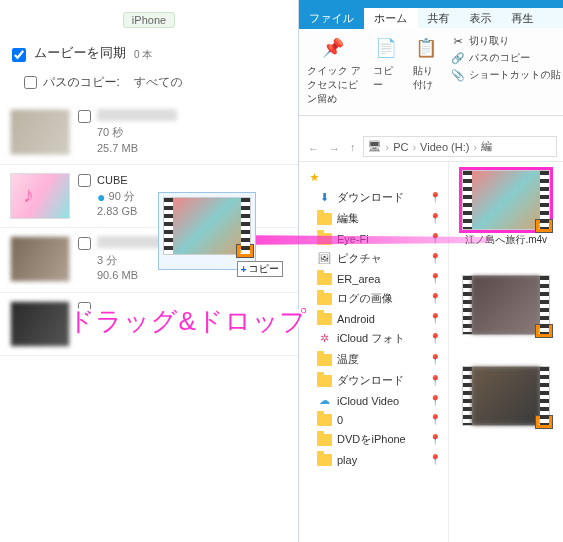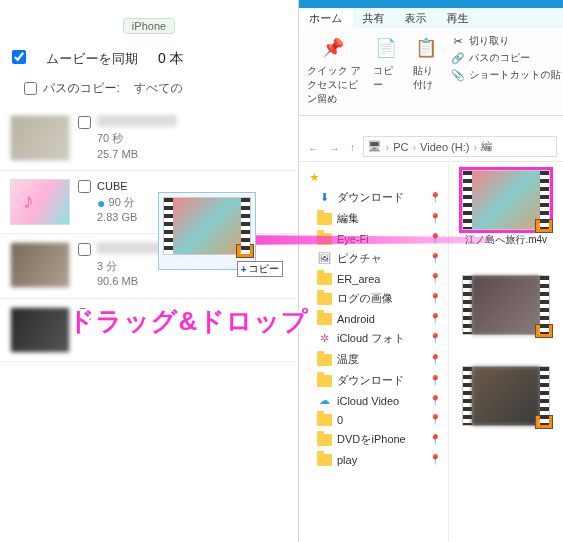--- a/index.html
+++ b/index.html
@@ -1,24 +1,24 @@
 <!DOCTYPE html>
 <html><head>
 <meta charset="utf-8">
 <style>
 * { margin: 0; padding: 0; box-sizing: border-box; font-family: "Meiryo UI", "Yu Gothic UI", sans-serif; }
 body { width: 563px; height: 542px; background: #fff; overflow: hidden; position: relative; }
 
 
 .left-panel { position: absolute; left: 0; top: 0; width: 298px; height: 542px; background: #fff; }
-.top-tab { display: flex; justify-content: center; padding-top: 18px; }
+.top-tab { display: flex; justify-content: center; padding-top: 12px; }
 .top-tab span { font-size: 11px; color: #666; background: #eef7ee; border: 1px solid #cde2cd; padding: 1px 8px; border-radius: 3px; }
-.sync-row { display: flex; align-items: flex-start; gap: 20px; padding: 16px 12px 8px; font-size: 13px; color: #333; }
+.sync-row { display: flex; align-items: flex-end; gap: 8px; padding: 16px 12px 8px; font-size: 13px; color: #333; }
 .sync-row input[type=checkbox] { width: 14px; height: 14px; }
-.sync-count { color: #0f172a; font-size: 14px; }
+.sync-count { color: #737373; font-size: 10px; }
 .auto-row { display: flex; align-items: center; gap: 6px; padding: 4px 24px 10px; font-size: 12px; color: #444; }
 .auto-value { margin-left: 8px; color: #555; font-size: 12px; }
 .section-hdr { padding: 10px 12px 6px; font-size: 13px; color: #444; border-bottom: 1px solid #ddd; border-top: 1px solid #eee; }
 .movie-list { }
 .movie-item { display: flex; padding: 8px 10px; border-bottom: 1px solid #eee; }
 .thumb { width: 60px; height: 46px; border: 1px solid #ddd; background: #ccc; filter: blur(2px); flex-shrink: 0; }
 .thumb.t1 { background: linear-gradient(120deg,#b9b3a3,#d0ccc0); }
 .thumb.t2 { background: linear-gradient(120deg,#ffd6e8,#ffb3d9,#8fe3e3); filter:none; position:relative; }
 .thumb.t2::after { content:"♪"; position:absolute; left:12px; top:8px; font-size:22px; color:#ff6fa8; }
 .thumb.t3 { background: linear-gradient(120deg,#7a6a5a,#b0a090); }
@@ -73,21 +73,21 @@
 
 
 .drag-ghost { position:absolute; left:158px; top:192px; width:98px; height:78px; background:#eef7ff; border:1px solid #9cc5e6; padding:4px; z-index:50;}
 .drag-ghost .fthumb{ width:88px; height:58px;}
 .drag-ghost .copy-badge{ position:absolute; right:-28px; bottom:-8px; background:#fff; border:1px solid #888; font-size:10px; padding:0 3px; display:flex; align-items:center; gap:2px;}
 .drag-ghost .copy-badge::before{content:"+"; color:#1060c0; font-weight:bold;}
 
 .drag-arrow { position:absolute; left:190px; top:228px; width:300px; height:24px; z-index:49;}
 .drag-arrow svg { width:100%; height:100%; }
 
-.overlay-text { position:absolute; left:68px; top:304px; font-size:26px; font-weight:700; color:#ff2fd0; z-index:55; text-shadow: -2px -2px 0 #fff,2px -2px 0 #fff,-2px 2px 0 #fff,2px 2px 0 #fff,-3px 0 0 #fff,3px 0 0 #fff,0 -3px 0 #fff,0 3px 0 #fff; letter-spacing:1px;}
+.overlay-text { position:absolute; left:68px; top:304px; font-size:26px; font-weight:400; color:#ff2fd0; z-index:55; text-shadow: -2px -2px 0 #fff,2px -2px 0 #fff,-2px 2px 0 #fff,2px 2px 0 #fff,-3px 0 0 #fff,3px 0 0 #fff,0 -3px 0 #fff,0 3px 0 #fff; letter-spacing:1px;}
 </style>
 </head>
 <body>
 
 <div class="left-panel">
   <div class="top-tab">
       <span>iPhone</span>
     </div>
   <div class="sync-row">
     <input type="checkbox" checked="" style="">
@@ -138,20 +138,21 @@
       <div class="meta">
           <input type="checkbox" style="">
         </div>
     </div>
   </div>
 </div>
 
 <div class="right-panel">
   <div class="titlebar"></div>
   <div class="menubar">
+    <span class="file-tab">ファイル</span>
     <span class="active">ホーム</span>
     <span>共有</span>
     <span>表示</span>
     <span>再生</span>
   </div>
   <div class="ribbon">
     <div class="rbtn">
       <div class="ricon">📌</div>
       <div style="width:54px;">クイック アクセスにピン留め</div>
     </div>

